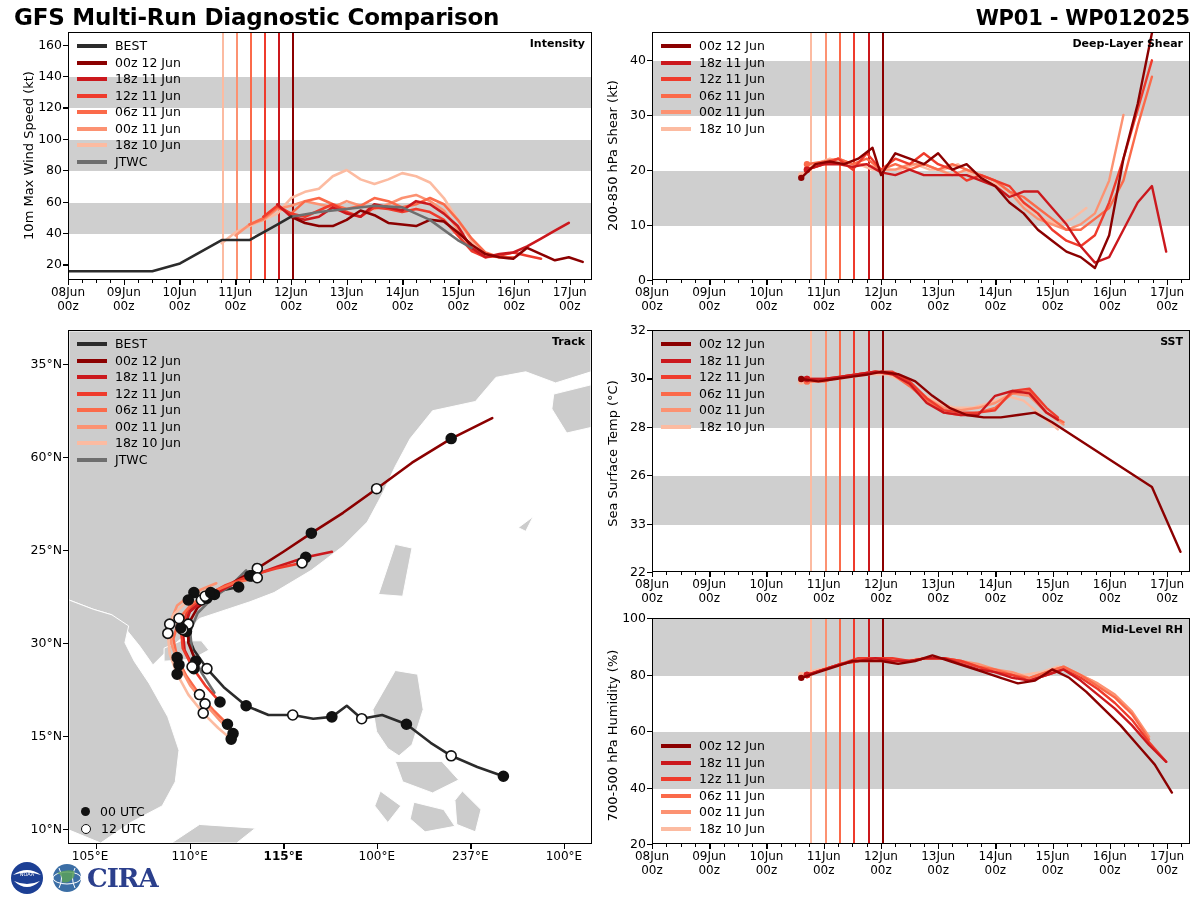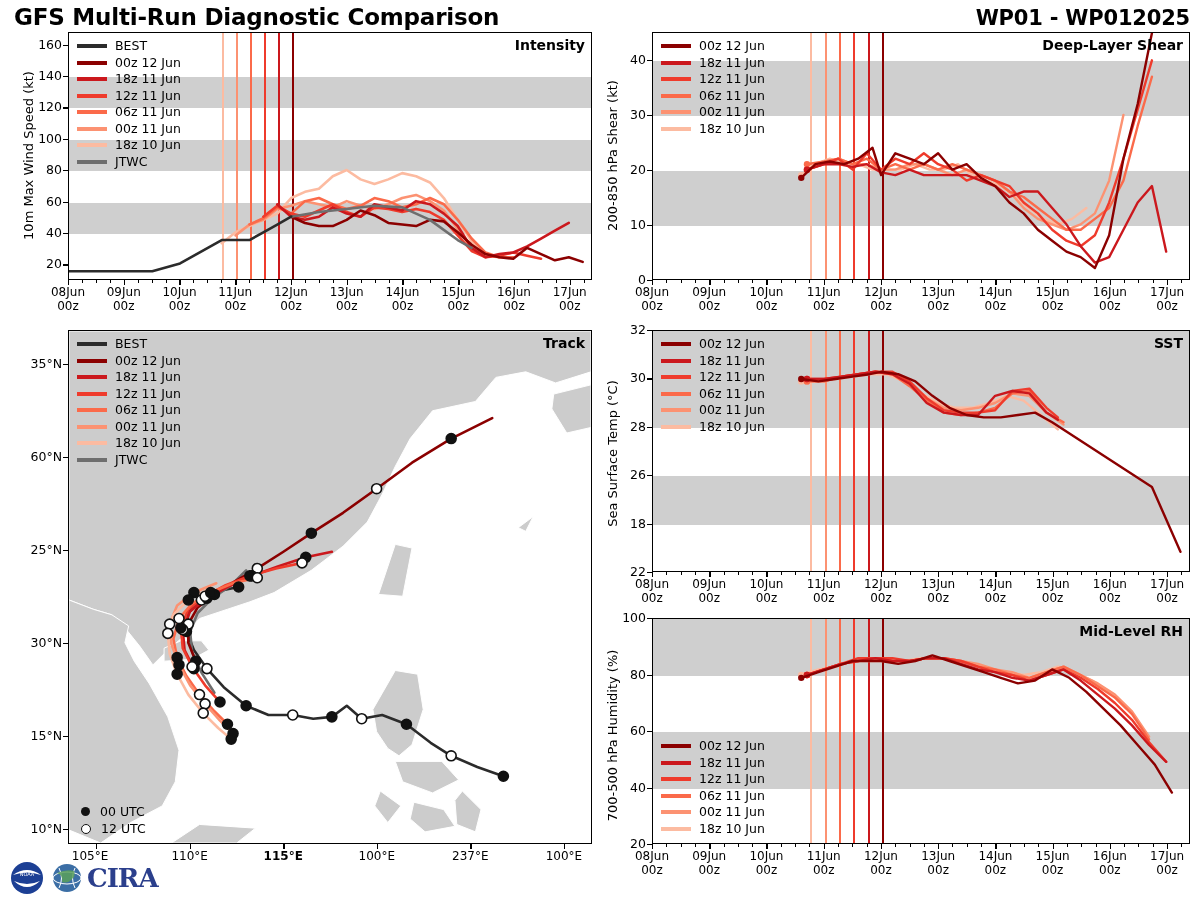--- a/index.html
+++ b/index.html
@@ -3,21 +3,21 @@
 <meta charset="utf-8">
 <style>
   html,body{margin:0;padding:0;background:#ffffff;}
   body{width:1200px;height:900px;font-family:"DejaVu Sans",sans-serif;color:#000;position:relative;overflow:hidden;}
   .abs{position:absolute;}
   
   #main-title{left:14px;top:4px;font-size:23px;font-weight:bold;letter-spacing:-.2px;}
   #storm-title{right:10px;top:6px;font-size:21px;font-weight:bold;letter-spacing:-.2px;}
   
   .panel{position:absolute;box-sizing:border-box;border:1.3px solid #000;background:#fff;overflow:hidden;}
-  .panel-title{position:absolute;right:6px;top:4px;font-size:14px;font-weight:bold;z-index:40;}
+  .panel-title{position:absolute;right:6px;top:4px;font-size:11px;font-weight:bold;z-index:40;}
   .band{position:absolute;left:0;right:0;background:#cfcfcf;z-index:0;}
   .vline{position:absolute;top:0;bottom:0;width:2px;z-index:5;}
   svg.plot{position:absolute;left:0;top:0;width:100%;height:100%;z-index:10;overflow:visible;}
   
   .legend{position:absolute;z-index:50;font-size:12.5px;line-height:1;}
   .legend .row{display:flex;align-items:center;height:16.5px;}
   .legend .sw{width:30px;height:4px;margin-right:8px;flex:none;border-radius:0;}
   .legend .lb{white-space:nowrap;}
   
   .ylab{position:absolute;transform-origin:50% 50%;font-size:13px;white-space:nowrap;}
@@ -542,21 +542,21 @@
       <div class="row">
         <span class="sw" style="background: rgb(252, 187, 161);"></span>
         <span class="lb">18z 10 Jun</span>
       </div>
     </div>
 </div>
 <div class="ylab" style="left:522px;top:446px;width:180px;text-align:center;transform:rotate(-90deg);">Sea Surface Temp (°C)</div>
 <div id="sst-yticks">
     <div class="ytick" style="left: 608px; width: 38px; top: 564px;">22</div>
     <div class="tickmark" style="left: 647px; top: 572px; width: 5px; height: 1.3px;"></div>
-    <div class="ytick" style="left: 608px; width: 38px; top: 515.6px;">18</div>
+    <div class="ytick" style="left: 608px; width: 38px; top: 515.6px;">33</div>
     <div class="tickmark" style="left: 647px; top: 523.6px; width: 5px; height: 1.3px;"></div>
     <div class="ytick" style="left: 608px; width: 38px; top: 467.2px;">26</div>
     <div class="tickmark" style="left: 647px; top: 475.2px; width: 5px; height: 1.3px;"></div>
     <div class="ytick" style="left: 608px; width: 38px; top: 418.8px;">28</div>
     <div class="tickmark" style="left: 647px; top: 426.8px; width: 5px; height: 1.3px;"></div>
     <div class="ytick" style="left: 608px; width: 38px; top: 370.4px;">30</div>
     <div class="tickmark" style="left: 647px; top: 378.4px; width: 5px; height: 1.3px;"></div>
     <div class="ytick" style="left: 608px; width: 38px; top: 322px;">32</div>
     <div class="tickmark" style="left: 647px; top: 330px; width: 5px; height: 1.3px;"></div>
   </div>

